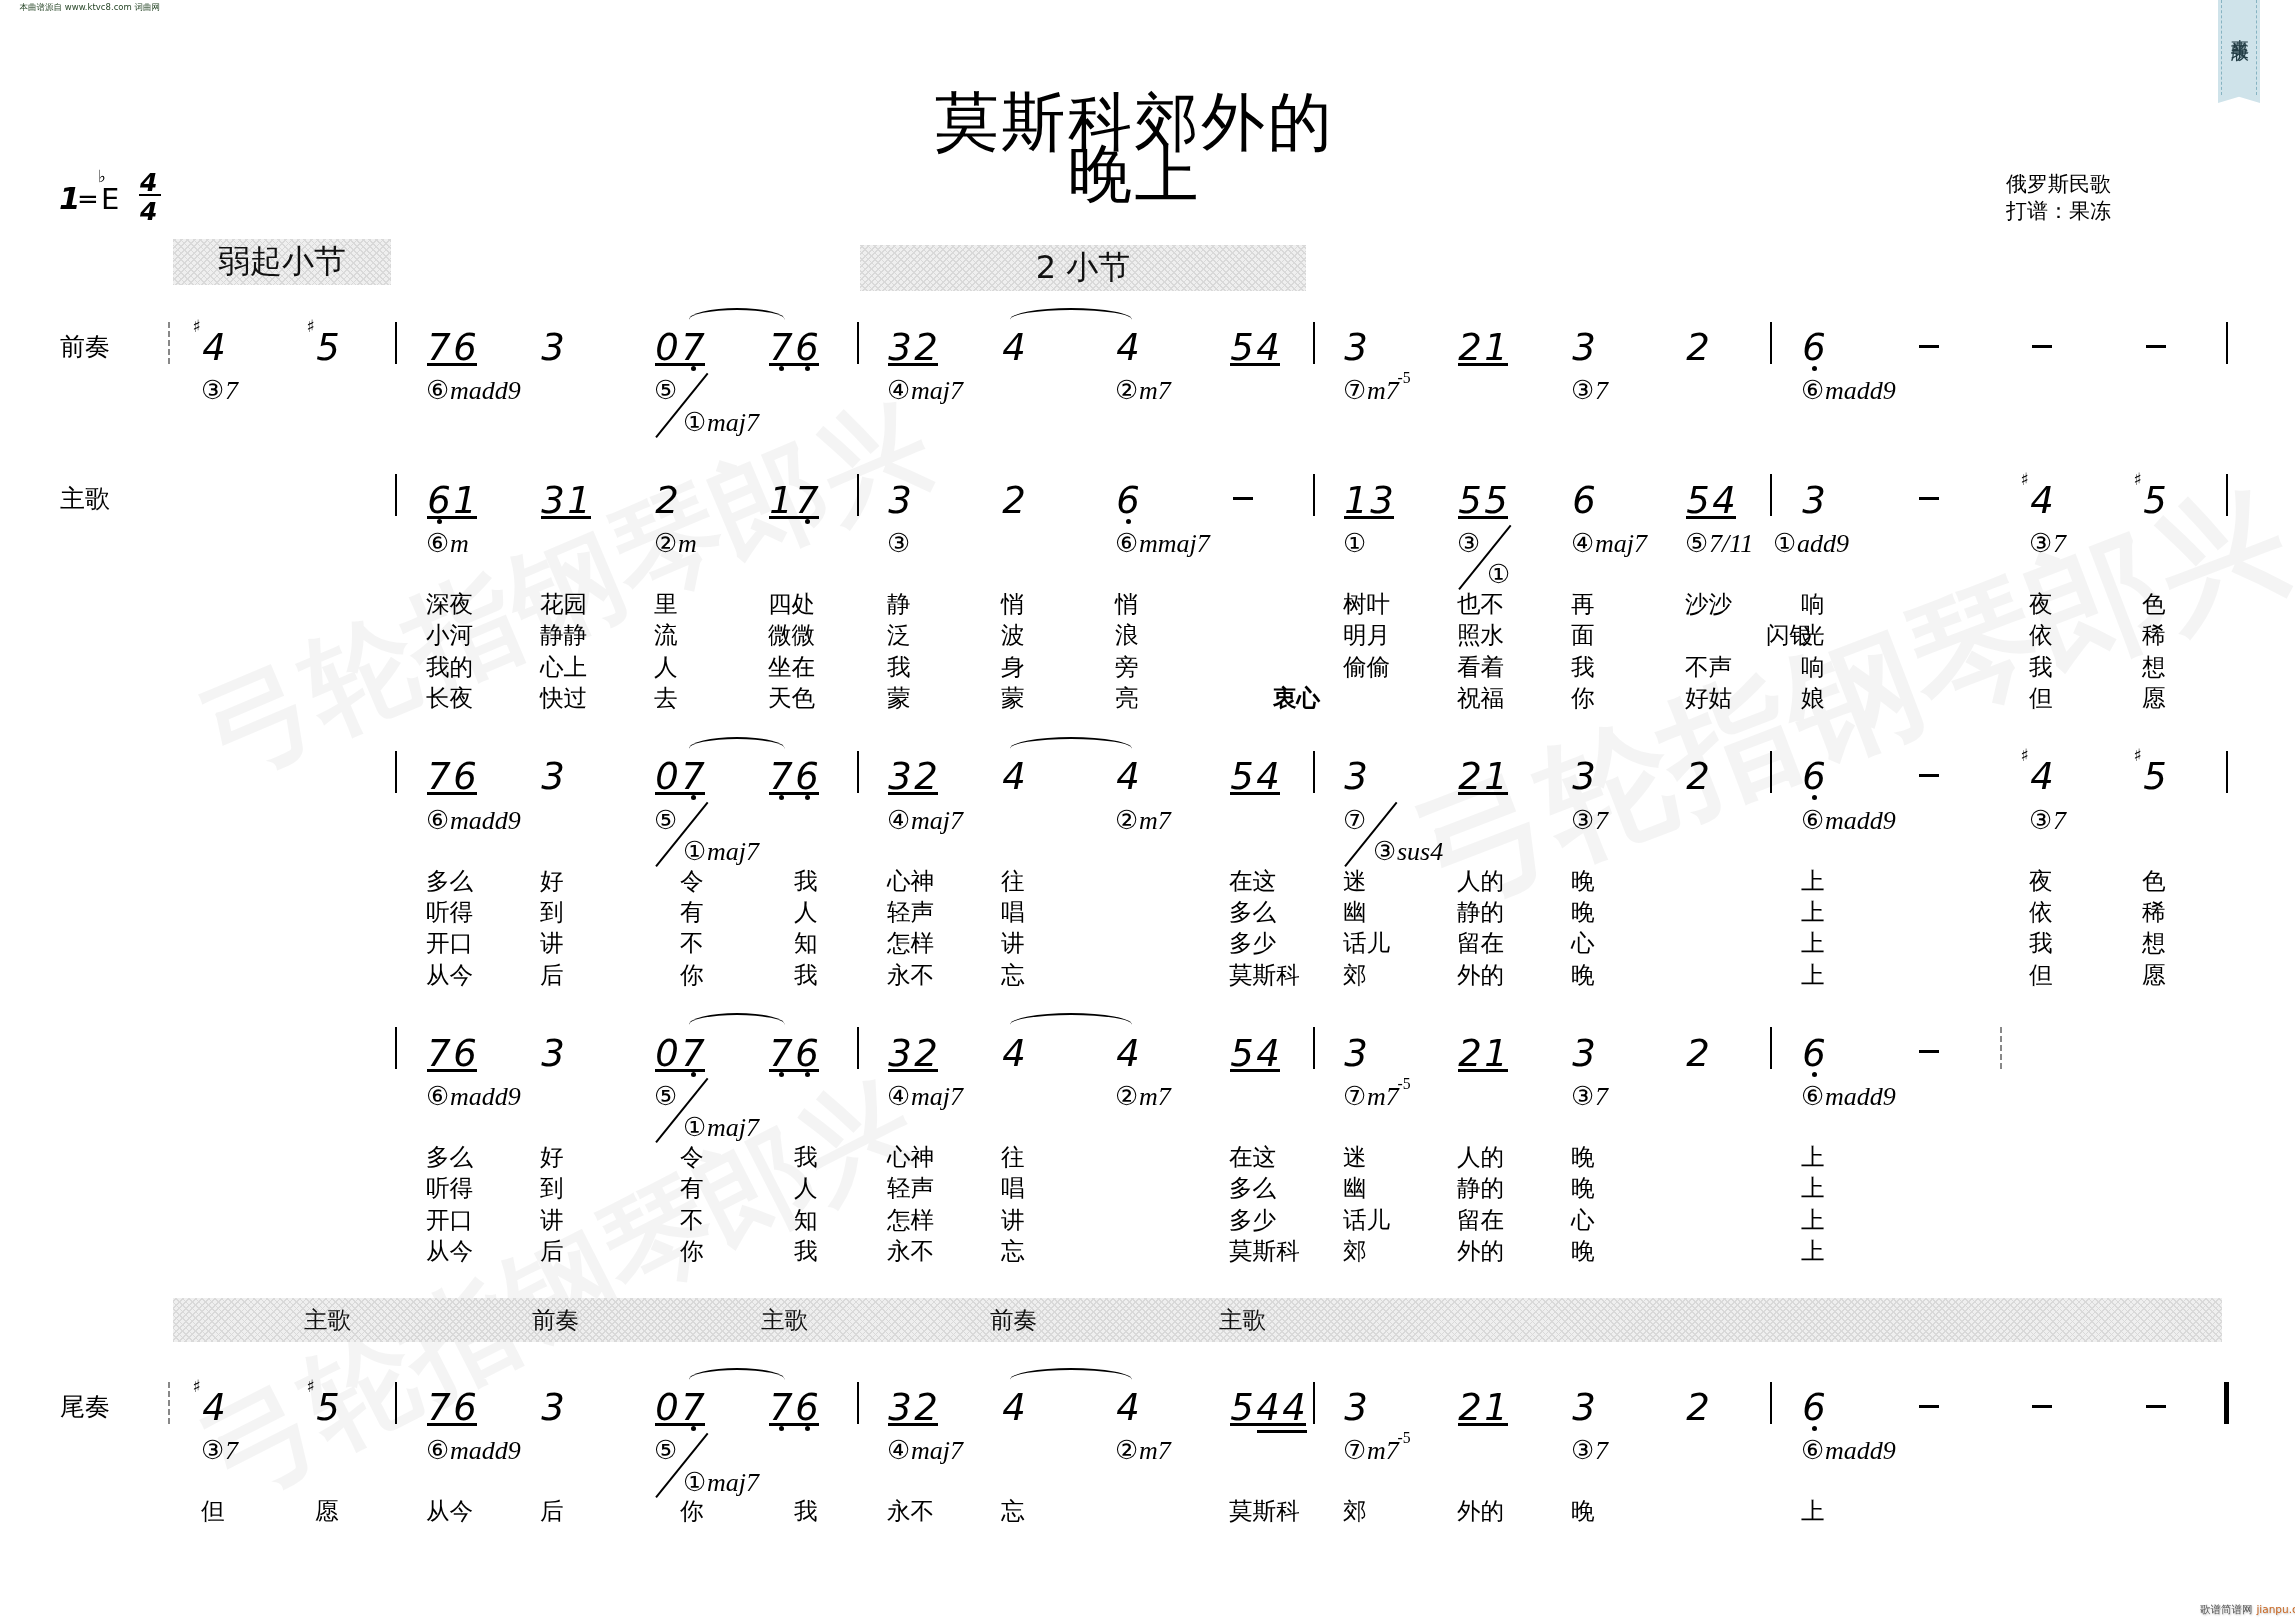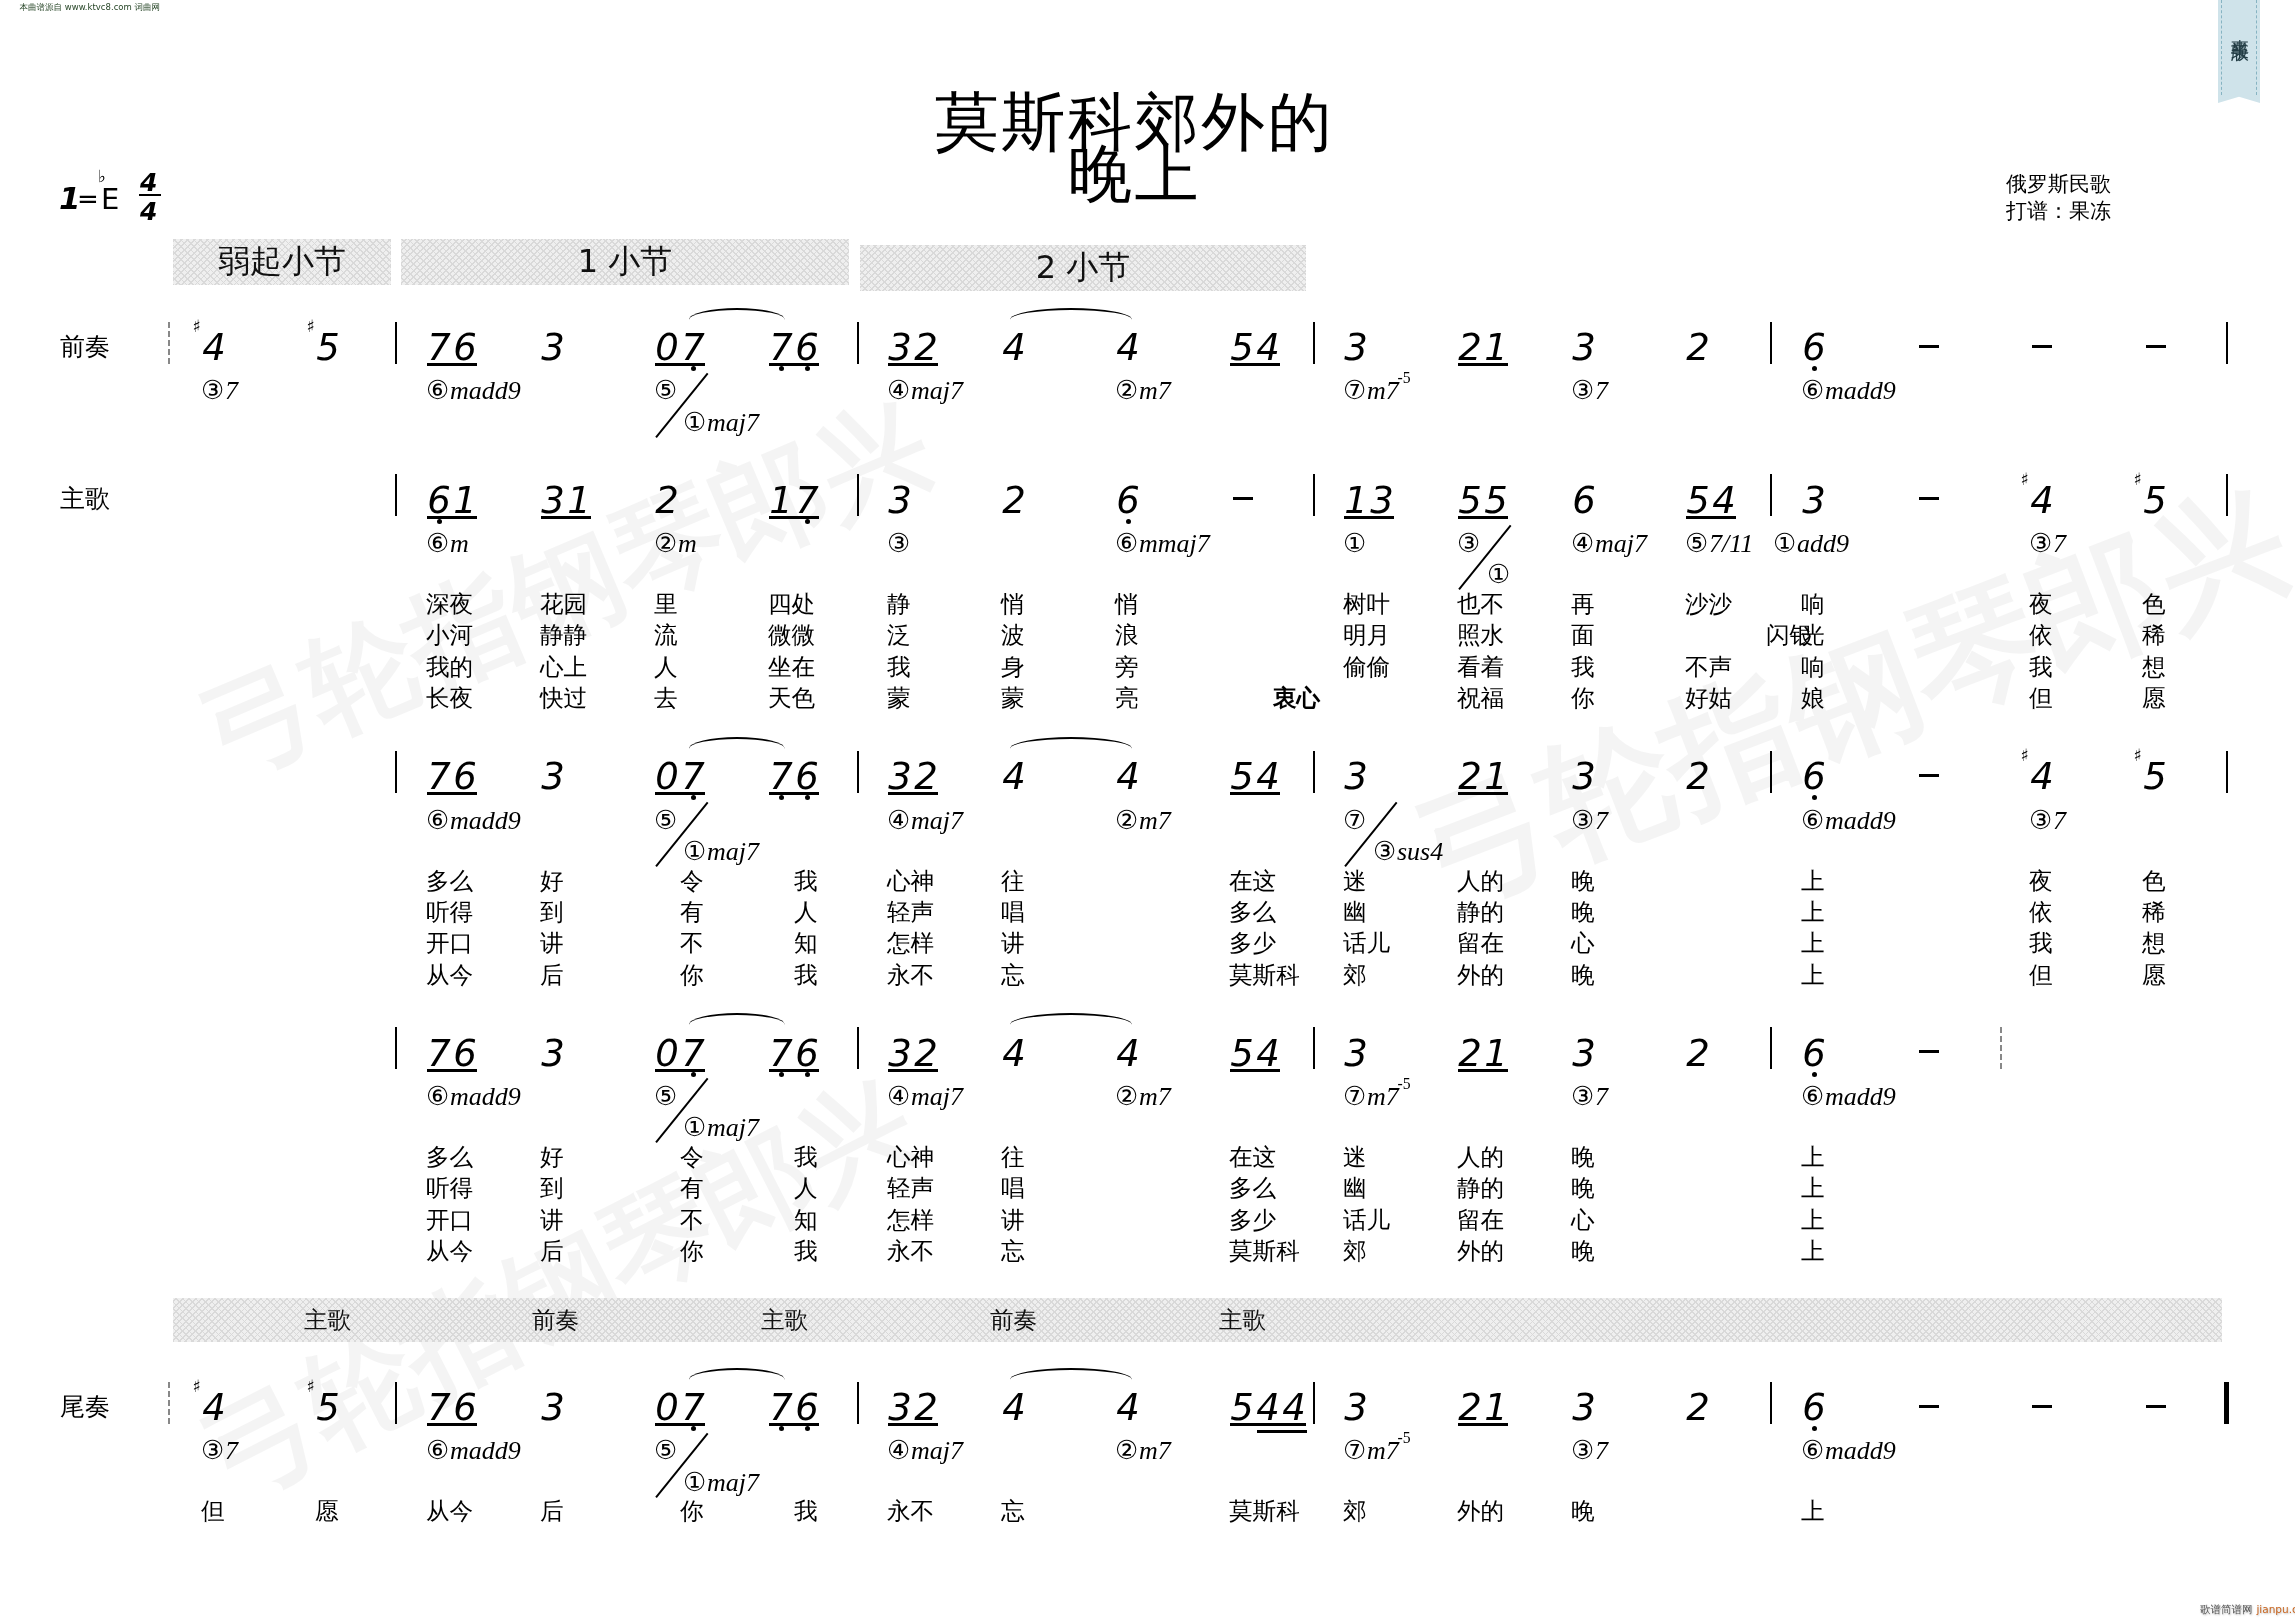--- a/index.html
+++ b/index.html
@@ -66,23 +66,20 @@
     <span class="abs key-part" style="left:140px;top:170px;font-size:25px;font-weight:bold;">4</span>
     <div class="abs" style="left:139px;top:194px;width:22px;height:2px;background:#000;"></div>
     <span class="abs key-part" style="left:140px;top:199px;font-size:25px;font-weight:bold;">4</span>
   </div>
 
   <div class="abs credit" style="top:173px;">俄罗斯民歌</div>
   <div class="abs credit" style="top:200px;">打谱：果冻</div>
 
   <div class="hdr" style="left:173px;width:218px;">
       <span>弱起小节</span>
-    </div>
-  <div class="hdr" style="left:401px;width:448px;">
-      <span>1 小节</span>
     </div>
   <div class="hdr" style="left:860px;width:446px;margin-top:6px;">
       <span>2 小节</span>
     </div>
 
   <div class="struct">
     <span class="struct-label" style="left:155px;">主歌</span>
     <span class="struct-label" style="left:383px;">前奏</span>
     <span class="struct-label" style="left:612px;">主歌</span>
     <span class="struct-label" style="left:841px;">前奏</span>

